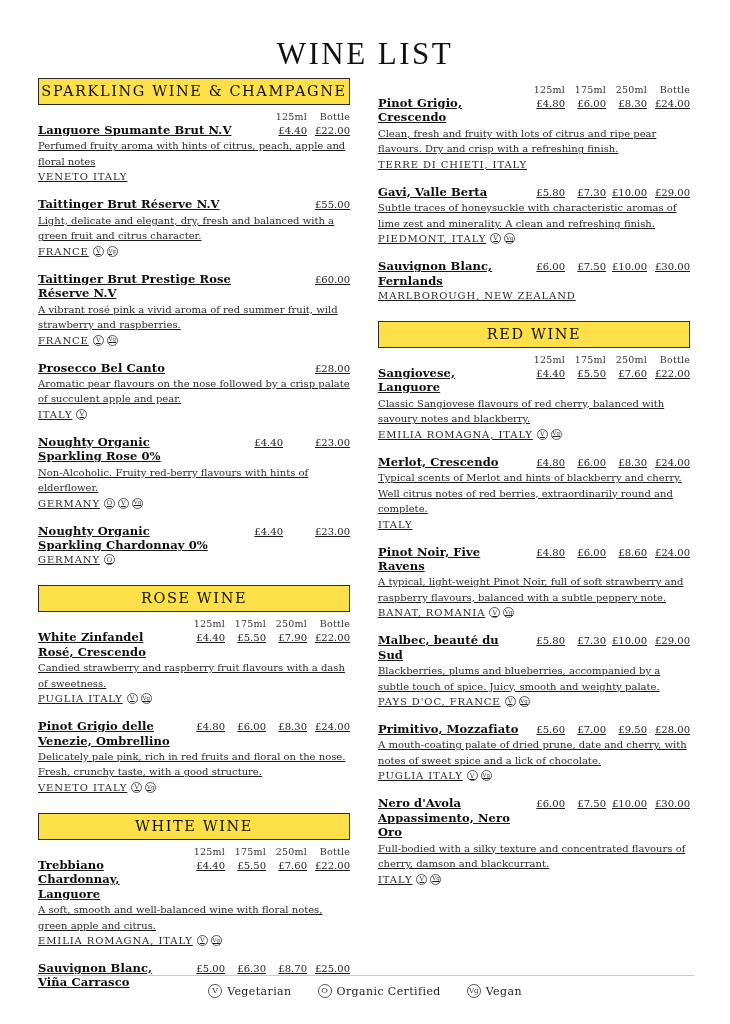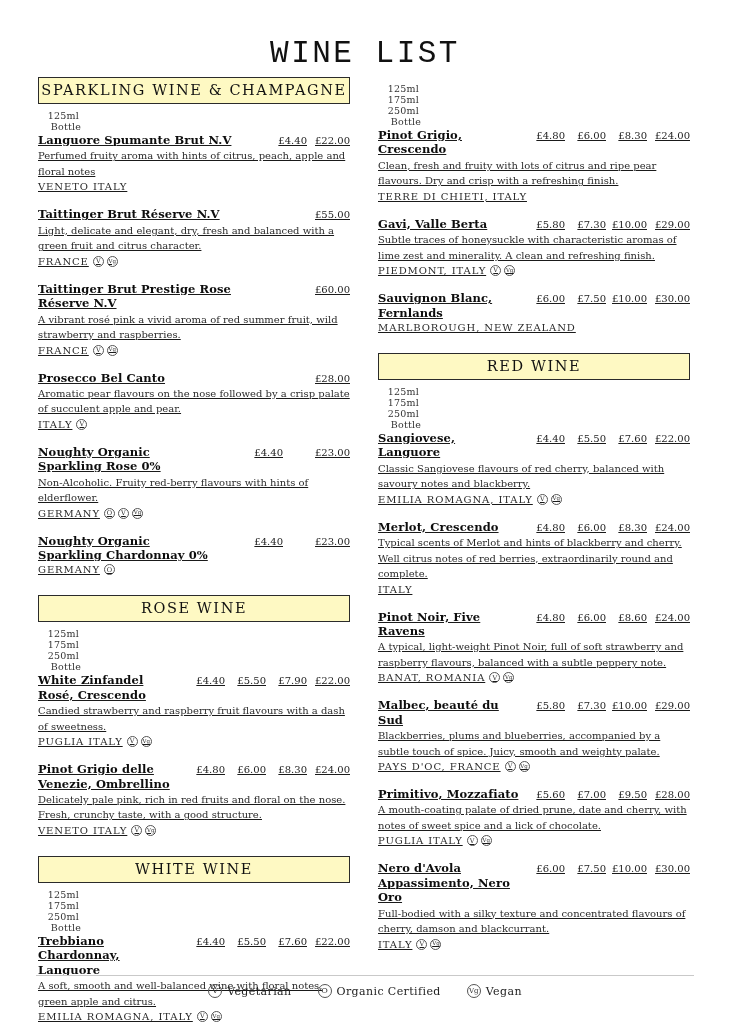--- a/index.html
+++ b/index.html
@@ -19,21 +19,21 @@
     width: 730px;
     height: 1024px;
     box-sizing: border-box;
     padding: 0;
     position: relative;
   }
 
   
   .title {
     text-align: center;
-    font-family: Liberation Mono, monospace;
+    font-family: Liberation Serif, serif;
     font-size: 31px;
     letter-spacing: 2.5px;
     font-weight: 400;
     margin: 0;
     padding: 36px 0 6px 0;
     color: #111;
   }
 
   
   .columns {
@@ -50,35 +50,34 @@
   .col-left { margin-right: 28px; }
 
   
   .section-head {
     border: 1px solid #2b2b2b;
     text-align: center;
     font-size: 14.5px;
     letter-spacing: 1.6px;
     padding: 4px 0 5px 0;
     margin: 0 0 4px 0;
-    background: #fef9c3;
+    background: #fde047;
     color: #111;
   }
   .section-head.mt { margin-top: 18px; }
 
   
   .price-head {
     display: flex;
     justify-content: flex-end;
     font-size: 9.5px;
     color: #333;
     letter-spacing: 0.2px;
     margin-top: 6px;
     margin-bottom: 1px;
-    flex-direction: column;
   }
   .price-head .cell {
     width: 36px;
     text-align: right;
     margin-left: 5px;
   }
   .price-head .cell.bottle { width: 38px; }
   .price-head .cell.wide { width: 62px; }
 
   

